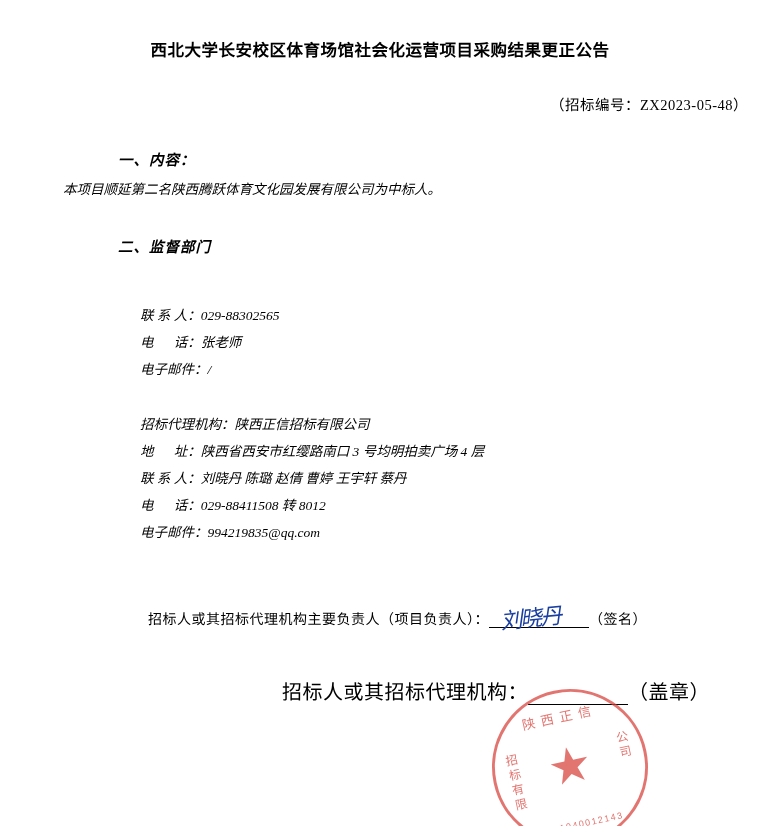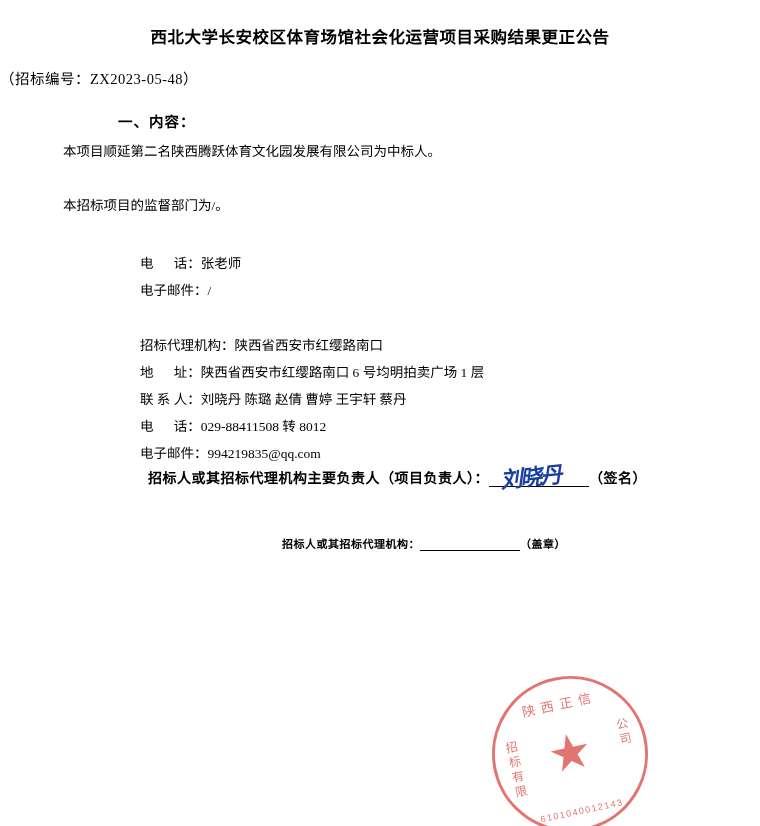--- a/index.html
+++ b/index.html
@@ -20,33 +20,34 @@
     width: 760px;
     height: 826px;
     box-sizing: border-box;
   }
   .doc-title {
     text-align: center;
     font-family: "Liberation Sans", "DejaVu Sans", sans-serif;
     font-weight: bold;
     font-size: 16.5px;
     letter-spacing: 0.5px;
-    margin: 4px;
+    margin: 17px;
     padding-top: 20px;
   }
   .doc-subtitle {
-    text-align: left;
+    text-align: right;
     font-family: "Liberation Serif", "DejaVu Serif", serif;
     font-size: 14.5px;
-    margin: 0;
+    margin: 12px;
     padding-top: 15px;
     letter-spacing: 0.5px;
   }
   .section {
-    margin-top: 22px;
+    margin-top: 34px;
+    font-style: italic;
   }
   .section-heading {
     font-family: "Liberation Sans", "DejaVu Sans", sans-serif;
     font-weight: bold;
     font-size: 14.5px;
     padding-left: 118px;
     letter-spacing: 1px;
   }
   .section-body {
     font-size: 13.5px;
@@ -67,30 +68,30 @@
     display: inline-block;
   }
   .spacer-block {
     height: 24px;
   }
   .agency-block {
     padding-left: 140px;
     padding-top: 4px;
   }
   .sign-area {
+    margin-top: 62px;
     position: relative;
-    font-weight: bold;
   }
   .sign-line-1 {
     font-size: 14px;
     padding-left: 148px;
     letter-spacing: 0.5px;
   }
   .sign-line-2 {
-    font-size: 11px;
+    font-size: 20px;
     padding-left: 282px;
     padding-top: 48px;
     letter-spacing: 0.5px;
   }
   .blank-underline {
     display: inline-block;
     width: 100px;
     border-bottom: 1px solid #000;
     height: 1em;
     vertical-align: bottom;
@@ -175,35 +176,36 @@
 
   <h1 class="doc-title">西北大学长安校区体育场馆社会化运营项目采购结果更正公告</h1>
   <div class="doc-subtitle">（招标编号：ZX2023-05-48）</div>
 
   <div class="section">
     <div class="section-heading">一、内容：</div>
     <div class="section-body">本项目顺延第二名陕西腾跃体育文化园发展有限公司为中标人。</div>
   </div>
 
   <div class="section">
-    <div class="section-body">本招标项目的监督部门为/。</div>
+    <div class="section-heading">二、监督部门</div>
   </div>
 
   <div class="section">
 
     <div class="contact-block">
+      <div class="contact-line"><span class="lbl">联 系 人：</span><span>029-88302565</span></div>
       <div class="contact-line"><span class="lbl">电　  话：</span><span>张老师</span></div>
       <div class="contact-line"><span class="lbl">电子邮件：</span><span>/</span></div>
     </div>
 
     <div class="spacer-block"></div>
 
     <div class="agency-block">
-      <div class="contact-line"><span class="lbl">招标代理机构：</span><span>陕西省西安市红缨路南口</span></div>
-      <div class="contact-line"><span class="lbl">地　  址：</span><span>陕西省西安市红缨路南口 6 号均明拍卖广场 1 层</span></div>
+      <div class="contact-line"><span class="lbl">招标代理机构：</span><span>陕西正信招标有限公司</span></div>
+      <div class="contact-line"><span class="lbl">地　  址：</span><span>陕西省西安市红缨路南口 3 号均明拍卖广场 4 层</span></div>
       <div class="contact-line"><span class="lbl">联 系 人：</span><span>刘晓丹 陈璐 赵倩 曹婷 王宇轩 蔡丹</span></div>
       <div class="contact-line"><span class="lbl">电　  话：</span><span>029-88411508 转 8012</span></div>
       <div class="contact-line"><span class="lbl">电子邮件：</span><span>994219835@qq.com</span></div>
     </div>
   </div>
 
   <div class="sign-area">
     <div class="sign-line-1">
       <span>招标人或其招标代理机构主要负责人（项目负责人）：</span><span class="blank-underline"></span><span>（签名）</span>
       <span class="signature-script">刘晓丹</span>

